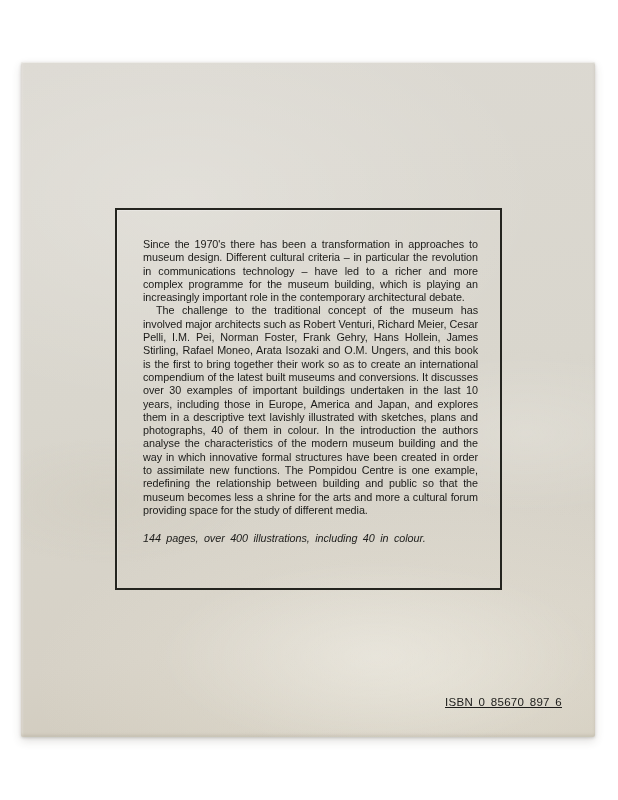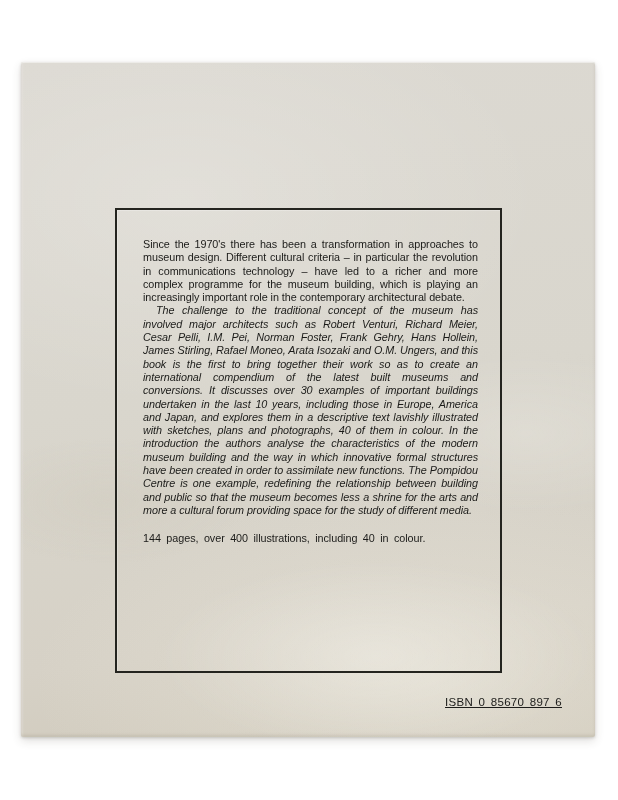--- a/index.html
+++ b/index.html
@@ -50,40 +50,40 @@
       radial-gradient(260px 120px at 88% 55%, rgba(255,255,250,0.18), rgba(255,255,250,0) 70%),
       radial-gradient(200px 90px at 15% 65%, rgba(197,190,172,0.18), rgba(197,190,172,0) 70%);
     pointer-events: none;
   }
   
   .blurb-box {
     position: absolute;
     left: 94px;
     top: 146px;
     width: 387px;
-    height: 465px;
+    height: 382px;
     box-sizing: border-box;
     border: 2px solid #24241f;
     padding: 28px 22px 0 26px;
     box-shadow: inset 1px 1px 0 rgba(255,255,255,0.25);
   }
   .blurb-box p {
     margin: 0;
     color: #1b1b19;
     font-size: 10.8px;
     line-height: 13.3px;
     letter-spacing: -0.05px;
     text-align: justify;
   }
   .para-2 {
     text-indent: 13px;
-    font-style: italic;
   }
   .footnote {
     margin-top: 15px !important;
+    font-style: italic;
     text-align: left;
     word-spacing: 2.5px;
   }
   .isbn {
     position: absolute;
     top: 634px;
     right: 33px;
     color: #1c1c1a;
     font-size: 11.5px;
     letter-spacing: 0.3px;

